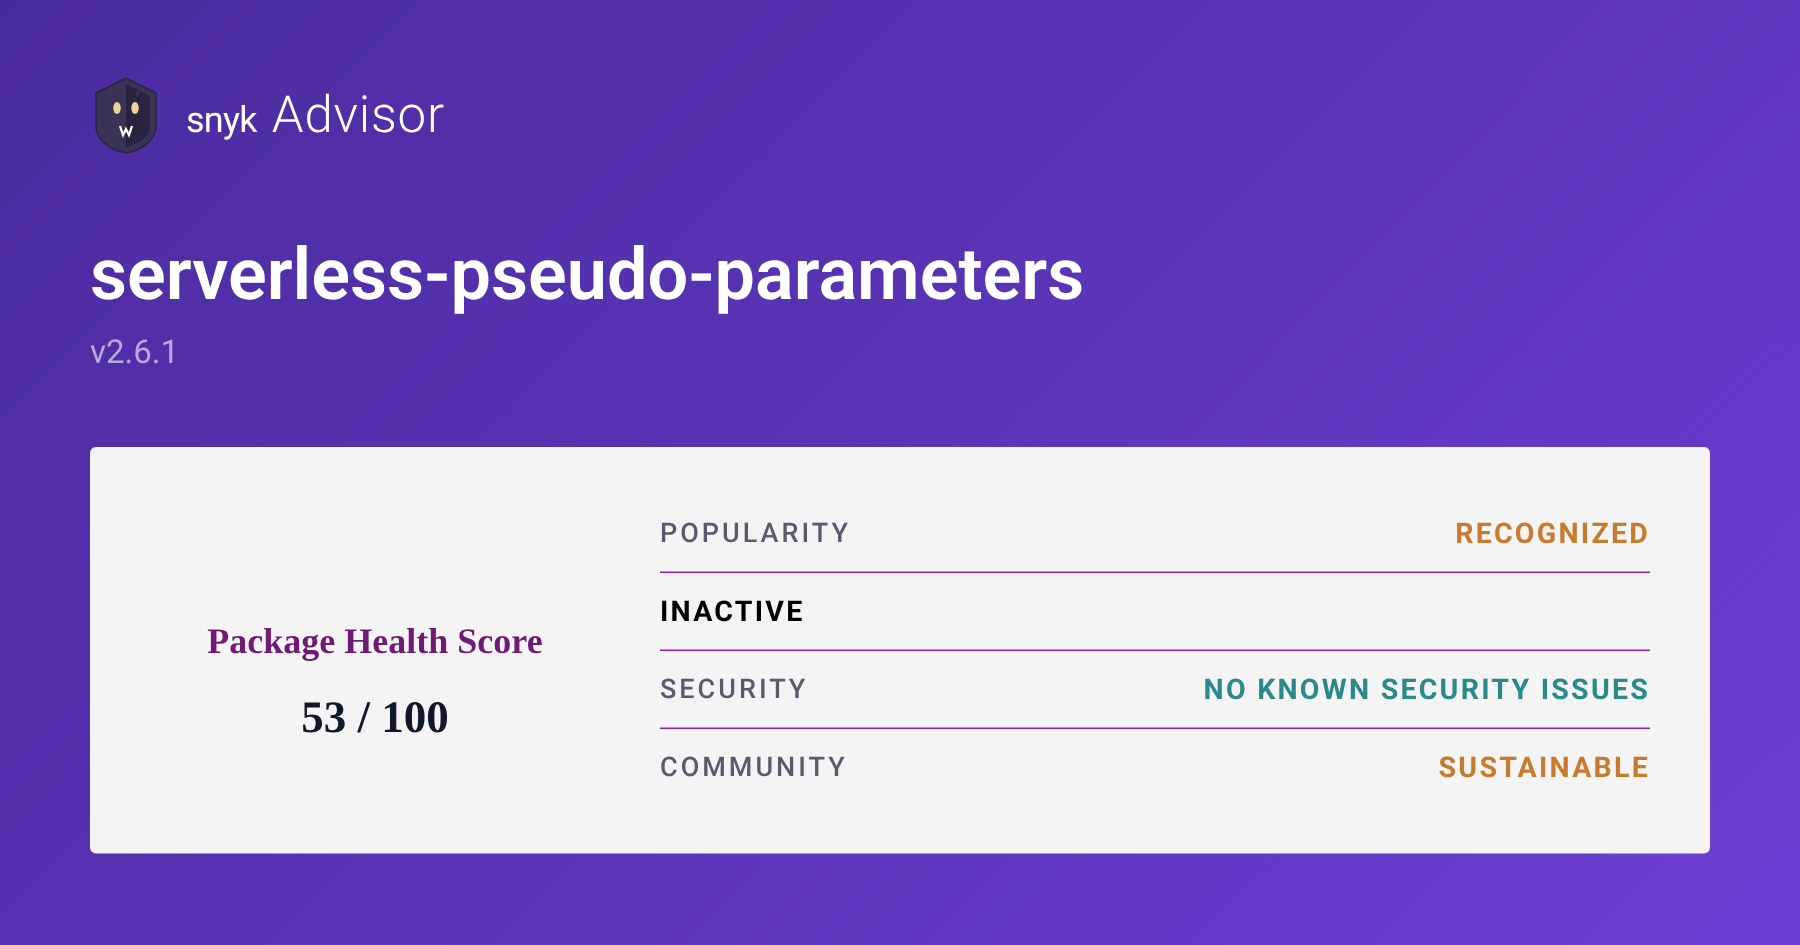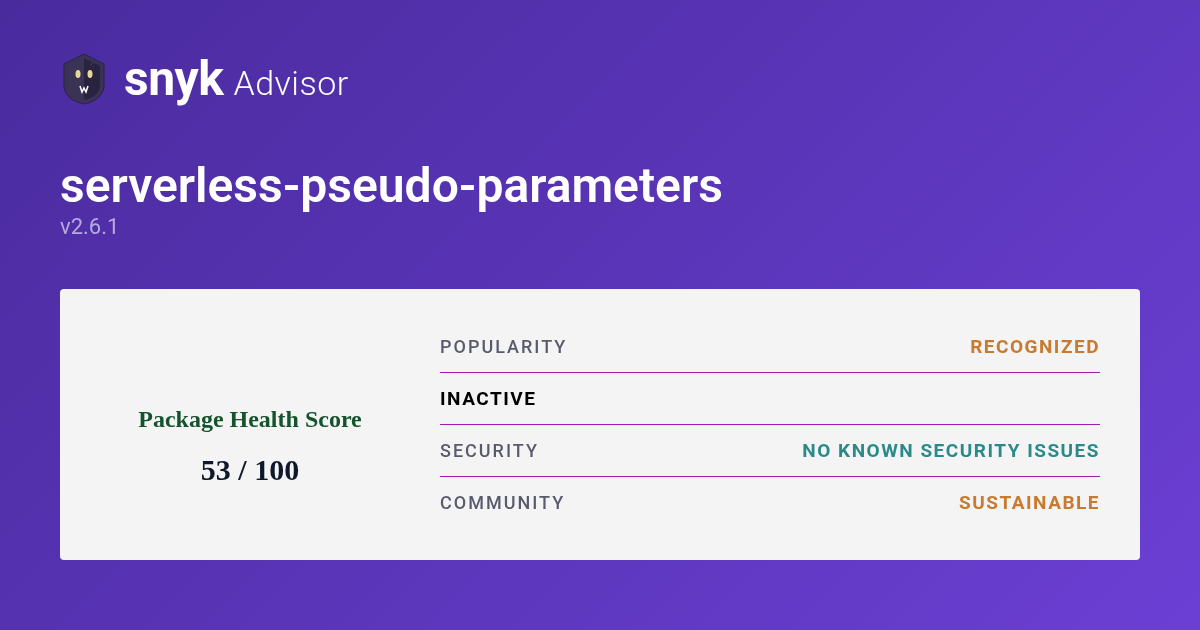--- a/index.html
+++ b/index.html
@@ -27,34 +27,35 @@
       height: 54px;
       position: relative;
     }
     .brand {
       display: flex;
       align-items: baseline;
       gap: 10px;
     }
     .brand-snyk {
       color: #ffffff;
-      font-size: 48px;
-      font-weight: 700;
+      font-size: 24px;
+      font-weight: 400;
       letter-spacing: -0.5px;
     }
     .brand-advisor {
       color: #ffffff;
       font-size: 34px;
       font-weight: 300;
       letter-spacing: 0.5px;
     }
     .package-name {
       color: #ffffff;
       font-size: 48px;
       font-weight: 600;
+      margin-bottom: 12px;
     }
     .package-version {
       color: #b8a8e0;
       font-size: 22px;
       font-weight: 400;
       margin-bottom: 50px;
     }
     .card {
       background: #f4f4f5;
       border-radius: 4px;
@@ -64,21 +65,21 @@
     }
     .score-section {
       flex: 0 0 300px;
       display: flex;
       flex-direction: column;
       align-items: center;
       justify-content: center;
       gap: 20px;
     }
     .score-label {
-      color: #14532d;
+      color: #701a75;
       font-size: 24px;
       font-weight: 600;
       font-family: Georgia, 'Times New Roman', serif;
       margin-top: 44px;
     }
     .score-value {
       color: #0f172a;
       font-size: 30px;
       font-weight: 700;
       font-family: Georgia, 'Times New Roman', serif;

